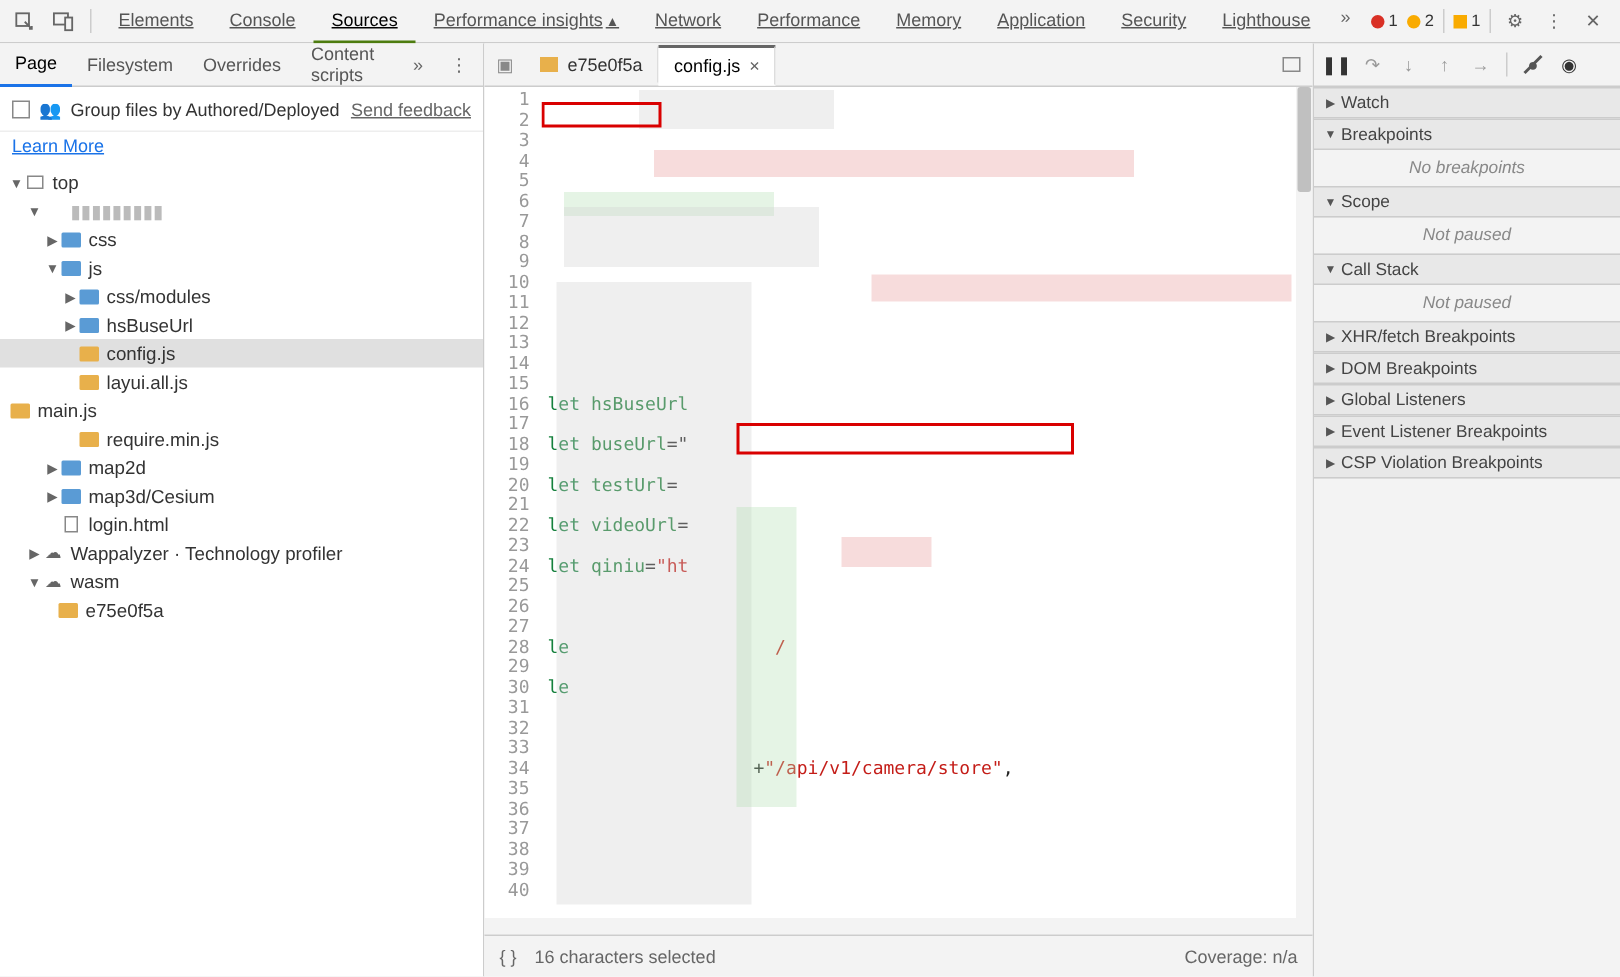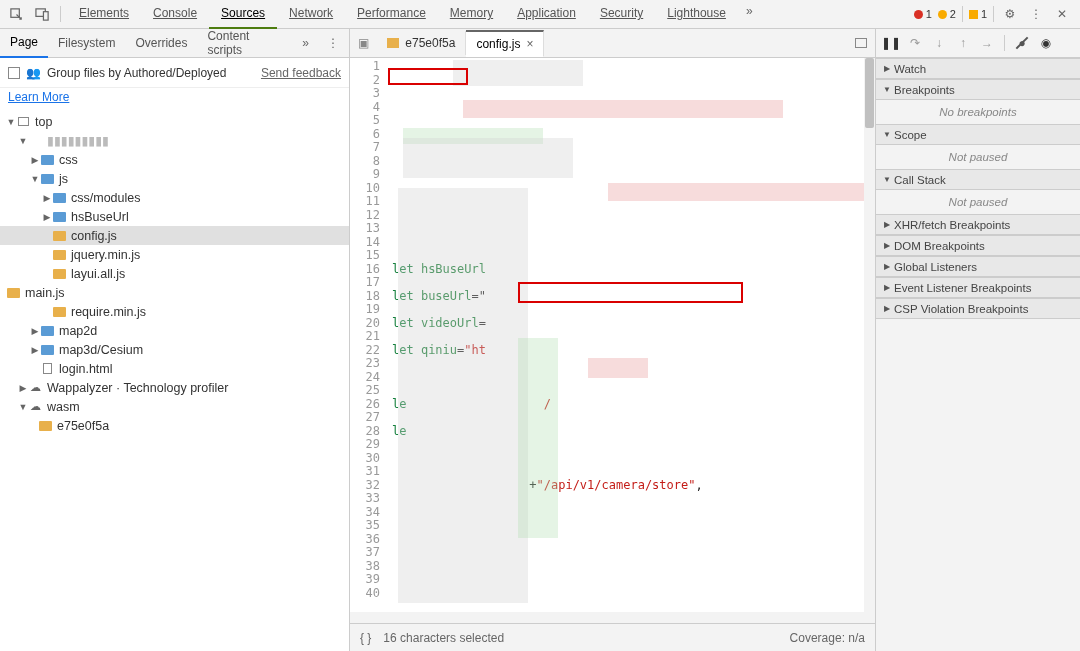--- a/index.html
+++ b/index.html
@@ -16,21 +16,21 @@
 .status-pill { display: flex; align-items: center; gap: 3px; font-size: 11px; }
 .dot { width: 9px; height: 9px; border-radius: 50%; display: inline-block; }
 .dot.red { background: #d93025; }
 .dot.yel { background: #f9ab00; }
 .sq.yel { width: 9px; height: 9px; background: #f9ab00; display: inline-block; }
 .icon-btn { width: 20px; height: 20px; display: flex; align-items: center; justify-content: center; color: #666; cursor: pointer; }
 .sep { width: 1px; height: 16px; background: #ccc; }
 
 .body-area { display: flex; height: 622px; }
 
-.left-col { width: 350px; display: flex; flex-direction: column; border-right: 1px solid #ccc; background: #fff; }
+.left-col { width: 323px; display: flex; flex-direction: column; border-right: 1px solid #ccc; background: #fff; }
 .left-subtabs { height: 29px; border-bottom: 1px solid #ccc; display: flex; align-items: center; background: #f3f3f3; }
 .left-subtab { padding: 7px 10px; color: #555; cursor: pointer; }
 .left-subtab.active { color: #000; border-bottom: 2px solid #1a73e8; }
 .chev-btn { padding: 5px 8px; color: #666; }
 .kebab { margin-left: auto; padding: 5px 10px; color: #666; }
 
 .grouping-bar { height: 30px; display: flex; align-items: center; padding: 0 8px; border-bottom: 1px solid #eee; font-size: 12px; background: #fff; }
 .cb { width: 12px; height: 12px; border: 1px solid #888; margin-right: 6px; }
 .people-icon { margin-right: 6px; color: #555; }
 .feedback-link { margin-left: auto; color: #666; text-decoration: underline; cursor: pointer; }
@@ -104,20 +104,21 @@
           <rect x="1" y="2" width="10" height="8" fill="none" stroke="#666" stroke-width="1.3"></rect>
           <rect x="9" y="5" width="5" height="9" fill="#f3f3f3" stroke="#666" stroke-width="1.3"></rect>
         </svg>
       </span>
     <span class="sep"></span>
   </div>
   <div class="main-tabs">
     <div class="main-tab">Elements</div>
     <div class="main-tab">Console</div>
     <div class="main-tab active">Sources</div>
+    <div class="main-tab"><span>Performance insights</span><span class="beaker">▲</span></div>
     <div class="main-tab">Network</div>
     <div class="main-tab">Performance</div>
     <div class="main-tab">Memory</div>
     <div class="main-tab">Application</div>
     <div class="main-tab">Security</div>
     <div class="main-tab">Lighthouse</div>
     <div class="chev-btn">»</div>
   </div>
   <div class="topbar-right">
     <span class="status-pill">
@@ -198,26 +199,20 @@
           <span class="tree-icon">
             <span class="folder-blue"></span>
           </span>
           <span>hsBuseUrl</span>
         </div>
       <div class="tree-row selected" style="padding-left:52px">
           <span class="tree-icon">
             <span class="folder-yel"></span>
           </span>
           <span>config.js</span>
-        </div>
-      <div class="tree-row" style="padding-left:52px">
-          <span class="tree-icon">
-            <span class="folder-yel"></span>
-          </span>
-          <span>jquery.min.js</span>
         </div>
       <div class="tree-row" style="padding-left:52px">
           <span class="tree-icon">
             <span class="folder-yel"></span>
           </span>
           <span>layui.all.js</span>
         </div>
       <div class="tree-row" style="">
           <span class="tree-icon">
             <span class="folder-yel"></span>
@@ -337,20 +332,21 @@
         <div class="pixel-block pb-gr" style="left:10px; top:130px; width:130px; height:415px;"></div>
         <div class="pixel-block pb-g" style="left:130px; top:280px; width:40px; height:200px;"></div>
         <div class="pixel-block pb-r" style="left:200px; top:300px; width:60px; height:20px;"></div>
         
         <div class="redbox" style="left:0px; top:10px; width:80px; height:17px;"></div>
         <div class="redbox" style="left:130px; top:224px; width:225px; height:21px;"></div>
 
 <div id="codelines">
 <div><span class="kw">let</span> <span class="nm">hsBuseUrl</span></div>
 <div><span class="kw">let</span> <span class="nm">buseUrl</span><span>="</span></div>
+<div><span class="kw">let</span> <span class="nm">testUrl</span><span>=</span></div>
 <div><span class="kw">let</span> <span class="nm">videoUrl</span><span>=</span></div>
 <div><span class="kw">let</span> <span class="nm">qiniu</span><span>=</span><span class="str">"ht</span></div>
 <div>&nbsp;</div>
 <div><span class="kw">le</span>                   <span class="str">/</span></div>
 <div><span class="kw">le</span></div>
 <div>&nbsp;</div>
 <div>                   <span>+</span><span class="str">"/api/v1/camera/store"</span><span>,</span></div>
 <div>&nbsp;</div>
 
 

